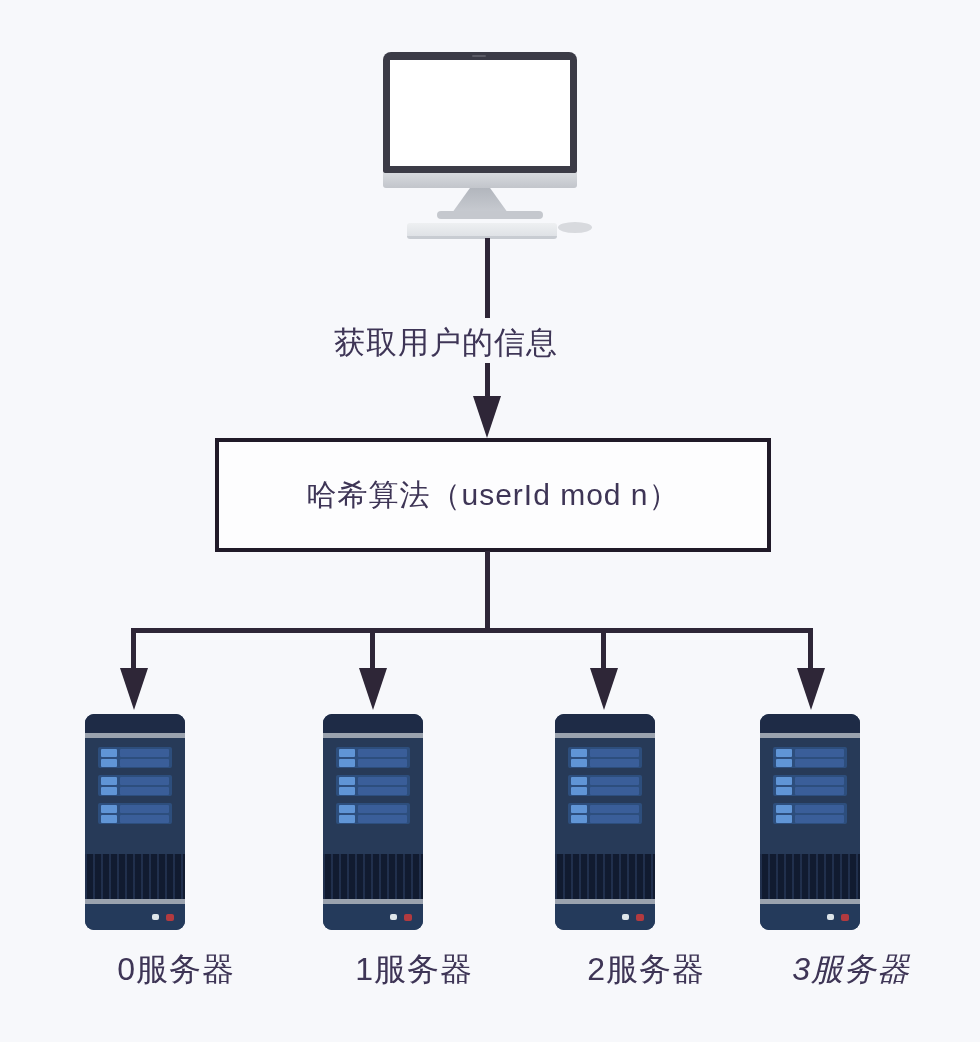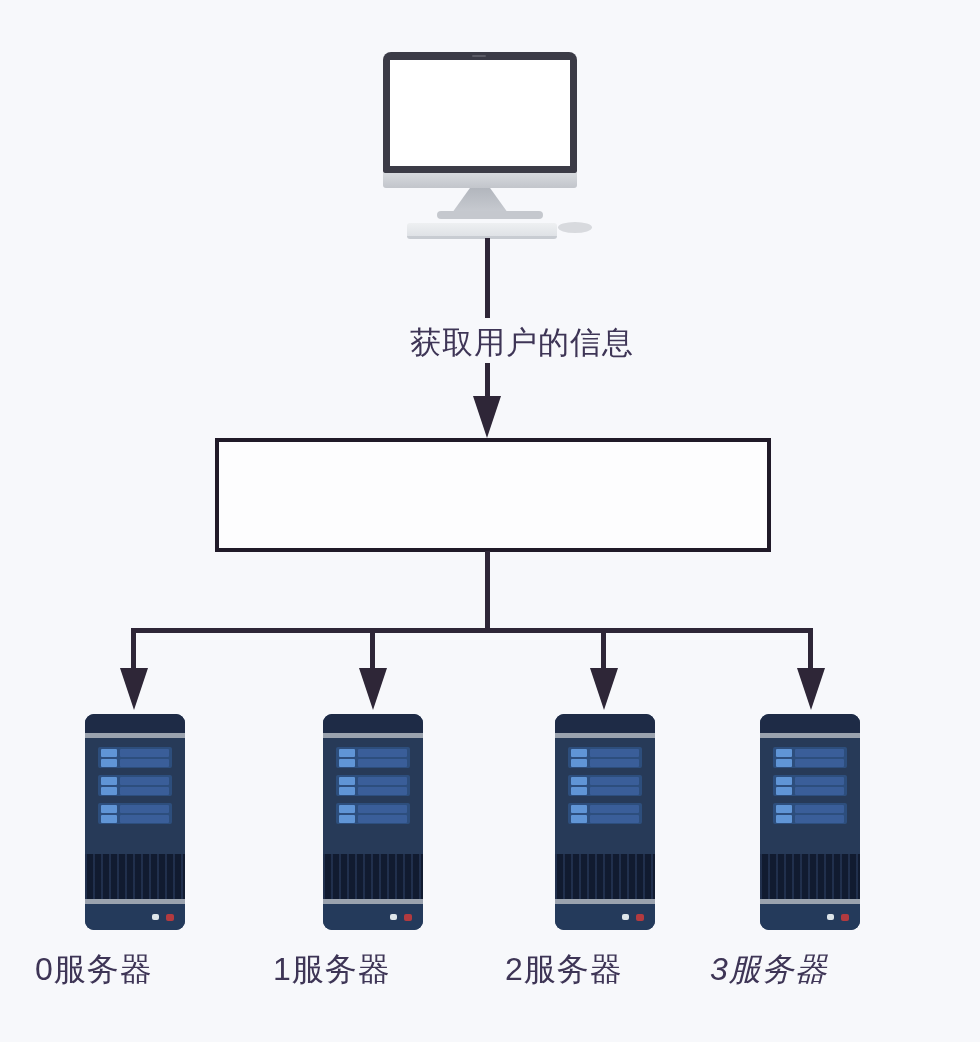--- a/index.html
+++ b/index.html
@@ -11,21 +11,21 @@
   
   .vline{position:absolute;width:5px;background:var(--line,#2e2637);}
   .hline{position:absolute;height:5px;background:var(--line,#2e2637);}
   .arrowhead{
     position:absolute;width:0;height:0;
     border-left:14px solid transparent;border-right:14px solid transparent;
     border-top:42px solid var(--line,#2e2637);
   }
   .flow-label{
     position:absolute;color:var(--text,#3e3556);
-    font-size:31px;letter-spacing:1px;white-space:nowrap;text-align:right;
+    font-size:31px;letter-spacing:1px;white-space:nowrap;text-align:left;
   }
   
   .hash-box{
     position:absolute;left:215px;top:438px;width:548px;height:106px;
     background:#fdfdfe;border:4px solid #201a28;
     display:flex;flex-direction:column;justify-content:center;align-items:center;
     color:var(--text,#3e3556);font-size:30px;letter-spacing:1px;line-height:1.45;
   }
   
   .monitor-bezel{position:absolute;left:383px;top:52px;width:194px;height:121px;
@@ -58,21 +58,21 @@
     display:flex;flex-direction:column;justify-content:center;gap:2px;}
   .bay-row{display:flex;gap:3px;height:8px;margin:0 3px;}
   .bay-tab{width:16px;background:#6095d6;border-radius:1px;}
   .bay-bar{flex:1;background:#3a5e99;border-radius:1px;}
   .srv-vent{height:45px;background:#111b30;
     background-image:repeating-linear-gradient(90deg,rgba(62,86,130,0.35) 0 2px,transparent 2px 8px);}
   .srv-foot{height:26px;background:#243a5b;position:relative;}
   .light-power{position:absolute;right:26px;top:10px;width:7px;height:6px;border-radius:2px;background:#dde4e9;}
   .light-alert{position:absolute;right:11px;top:10px;width:8px;height:7px;border-radius:2px;background:#b23a3f;}
   .server-label{
-    position:absolute;top:948px;width:200px;text-align:left;
+    position:absolute;top:948px;width:200px;text-align:right;
     color:var(--text,#3e3556);font-size:32px;letter-spacing:1px;white-space:nowrap;
   }
 </style>
 </head>
 <body>
 
 <div id="canvas">
 
   <div>
     <div class="monitor-bezel">
@@ -87,20 +87,21 @@
   </div>
 
   <div class="vline" style="left:485px;top:238px;height:80px;"></div>
 
   <div class="flow-label" style="left:334px;top:322px;width:300px;">获取用户的信息</div>
 
   <div class="vline" style="left:485px;top:363px;height:37px;"></div>
   <div class="arrowhead" style="left:473px;top:396px;"></div>
 
   <div class="hash-box">
+    <div>哈希算法（userId mod n）</div>
   </div>
 
   <div class="vline" style="left:485px;top:551px;height:80px;"></div>
   <div class="hline" style="left:131px;top:628px;width:682px;"></div>
 
   <div class="vline" style="left:131px;top:628px;height:44px;"></div>
   <div class="arrowhead" style="left:120px;top:668px;"></div>
 
   <div class="vline" style="left:370px;top:628px;height:44px;"></div>
   <div class="arrowhead" style="left:359px;top:668px;"></div>

